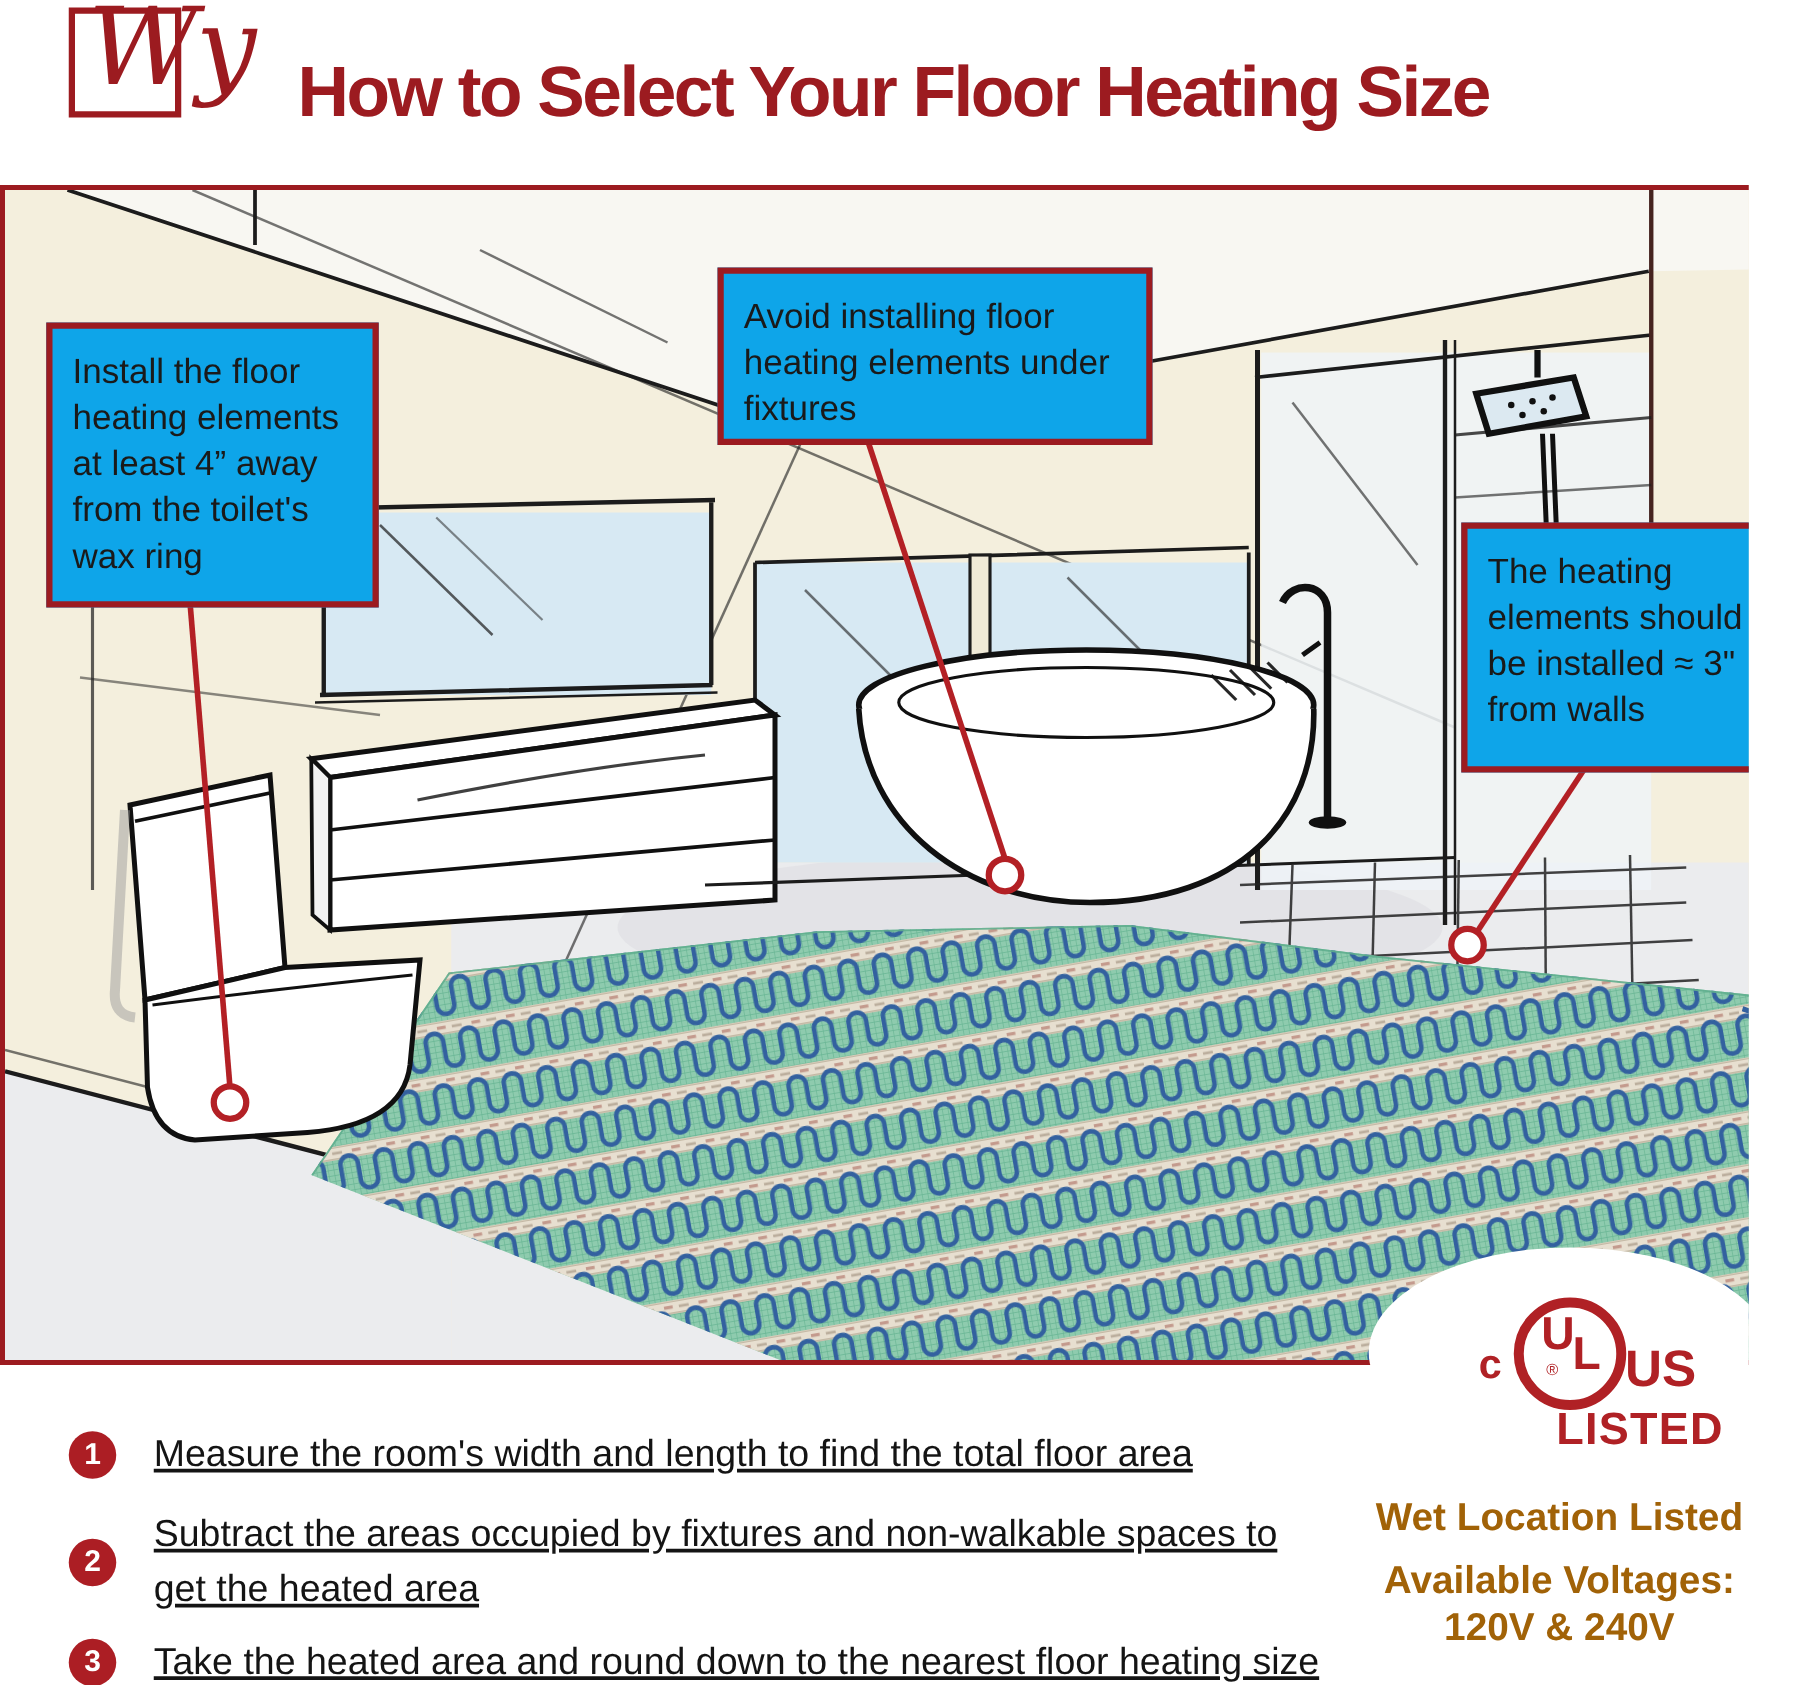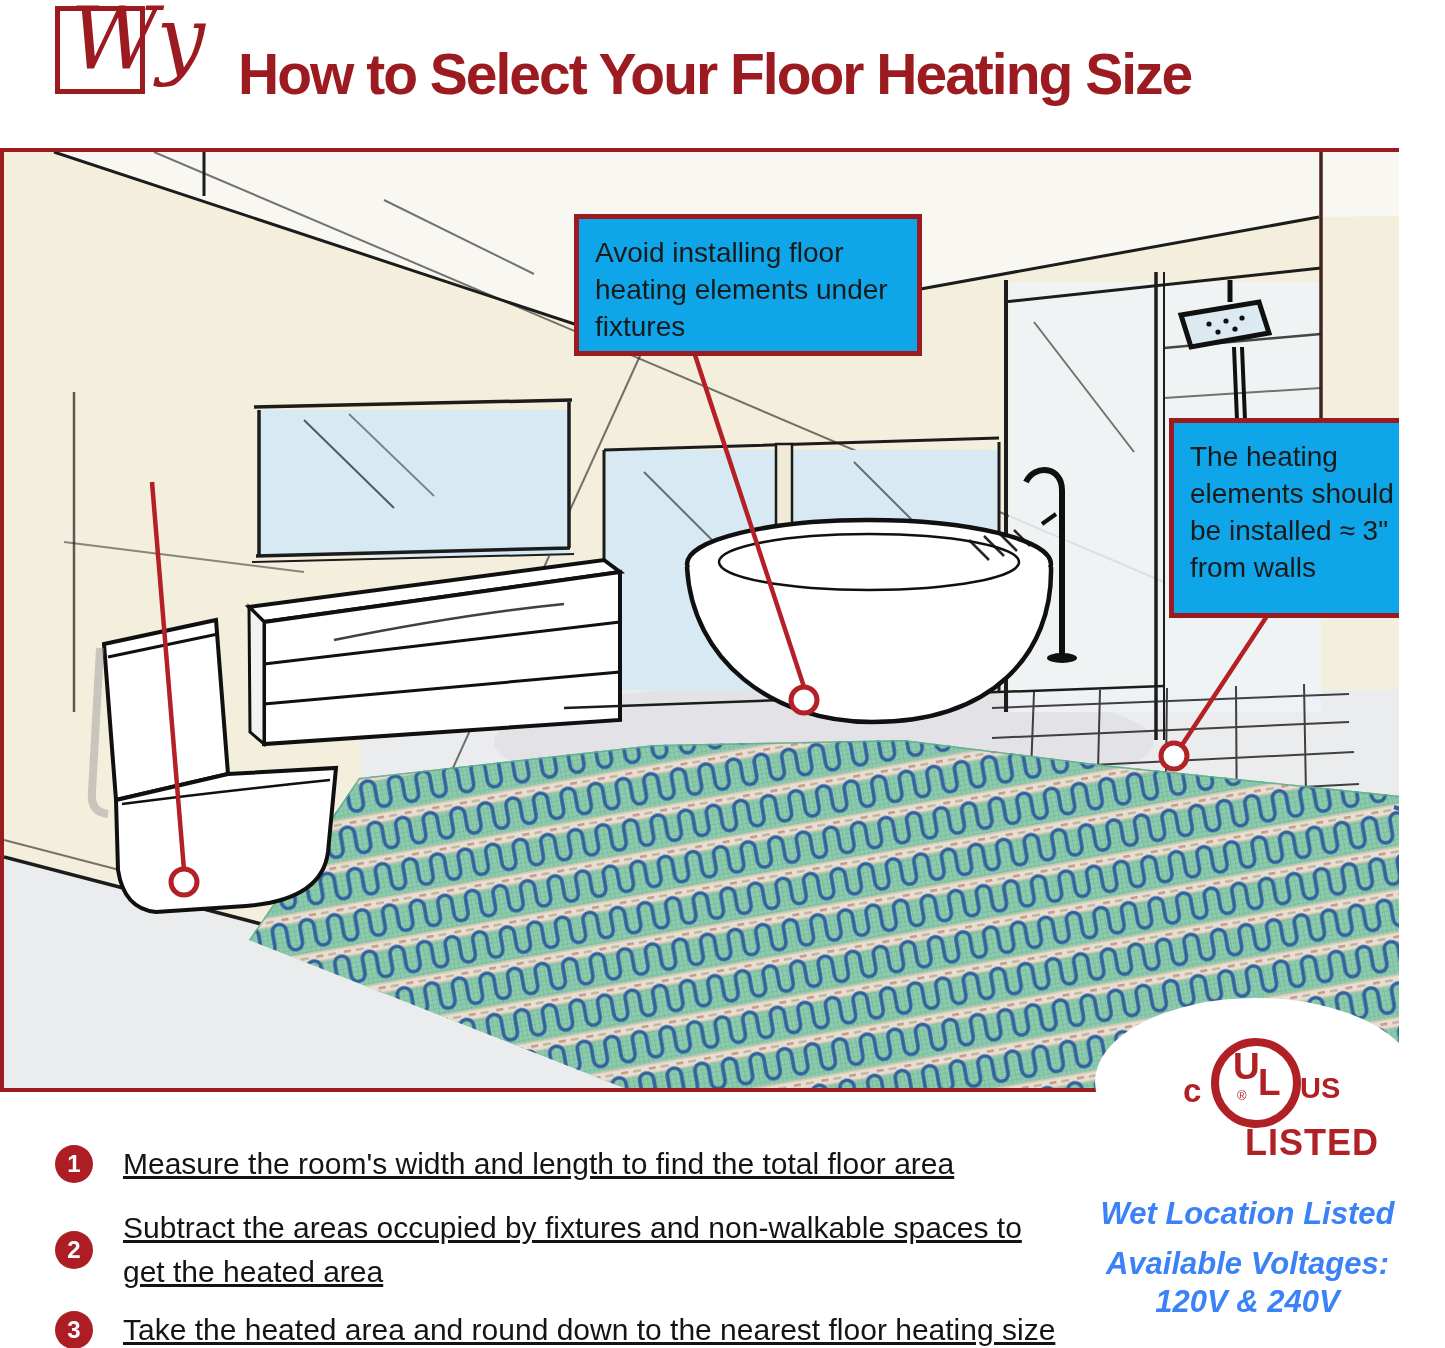--- a/index.html
+++ b/index.html
@@ -24,24 +24,24 @@
   
   #ul-blob{position:absolute;left:1095px;top:998px;width:322px;height:168px;background:#ffffff;
            border-radius:50%;}
   #ul-circle{position:absolute;left:1211px;top:1038px;width:74px;height:74px;border:8px solid #b02125;
              border-radius:50%;background:#ffffff;}
   .ul-letter{position:absolute;color:#b02125;font-weight:700;}
   #ul-u{left:1233px;top:1046px;font-size:37px;}
   #ul-l{left:1258px;top:1062px;font-size:37px;}
   #ul-r{left:1237px;top:1088px;font-size:13px;font-weight:400;}
   #ul-c{left:1183px;top:1072px;font-size:33px;}
-  #ul-us{left:1300px;top:1072px;font-size:29px;}
+  #ul-us{left:1300px;top:1072px;font-size:41px;}
   #ul-listed{left:1232px;top:1122px;width:160px;text-align:center;font-size:36px;letter-spacing:1px;}
   
-  .cert{position:absolute;left:1075px;width:345px;text-align:center;color:#3b82f6;font-weight:700;font-style:italic;}
+  .cert{position:absolute;left:1075px;width:345px;text-align:center;color:#a16207;font-weight:700;}
   #wet-location{top:1196px;font-size:31px;}
   #voltages-label{top:1246px;font-size:31px;}
   #voltages-value{top:1284px;font-size:31px;}
   
   .step{position:absolute;left:55px;display:flex;align-items:center;gap:30px;width:1010px;}
   .step-badge{flex:0 0 38px;width:38px;height:38px;border-radius:50%;background:#ac1e24;color:#ffffff;
               font-size:24px;font-weight:700;display:flex;align-items:center;justify-content:center;}
   .step-text{font-size:30px;font-weight:500;color:#141414;line-height:1.45;text-decoration:underline;}
   #step-1{top:1142px;}
   #step-2{top:1206px;}
@@ -193,20 +193,21 @@
         <line x1="690" y1="200" x2="800" y2="535"></line>
         <line x1="1263" y1="464" x2="1176" y2="596"></line>
       </g>
       <g fill="#ffffff" stroke="#b32025" stroke-width="5">
         <circle cx="180" cy="730" r="13"></circle>
         <circle cx="800" cy="548" r="13"></circle>
         <circle cx="1170" cy="604" r="13"></circle>
       </g>
     </svg>
 
+    <div class="callout" id="callout-toilet">Install the floor heating elements at least 4” away from the toilet's wax ring</div>
     <div class="callout" id="callout-fixtures">Avoid installing floor heating elements under fixtures</div>
     <div class="callout" id="callout-walls">The heating elements should be installed ≈ 3" from walls</div>
   </div>
 
   <div id="ul-blob"></div>
   <div id="ul-circle"></div>
   <span class="ul-letter" id="ul-u">U</span>
   <span class="ul-letter" id="ul-l">L</span>
   <span class="ul-letter" id="ul-r">®</span>
   <span class="ul-letter" id="ul-c">c</span>

